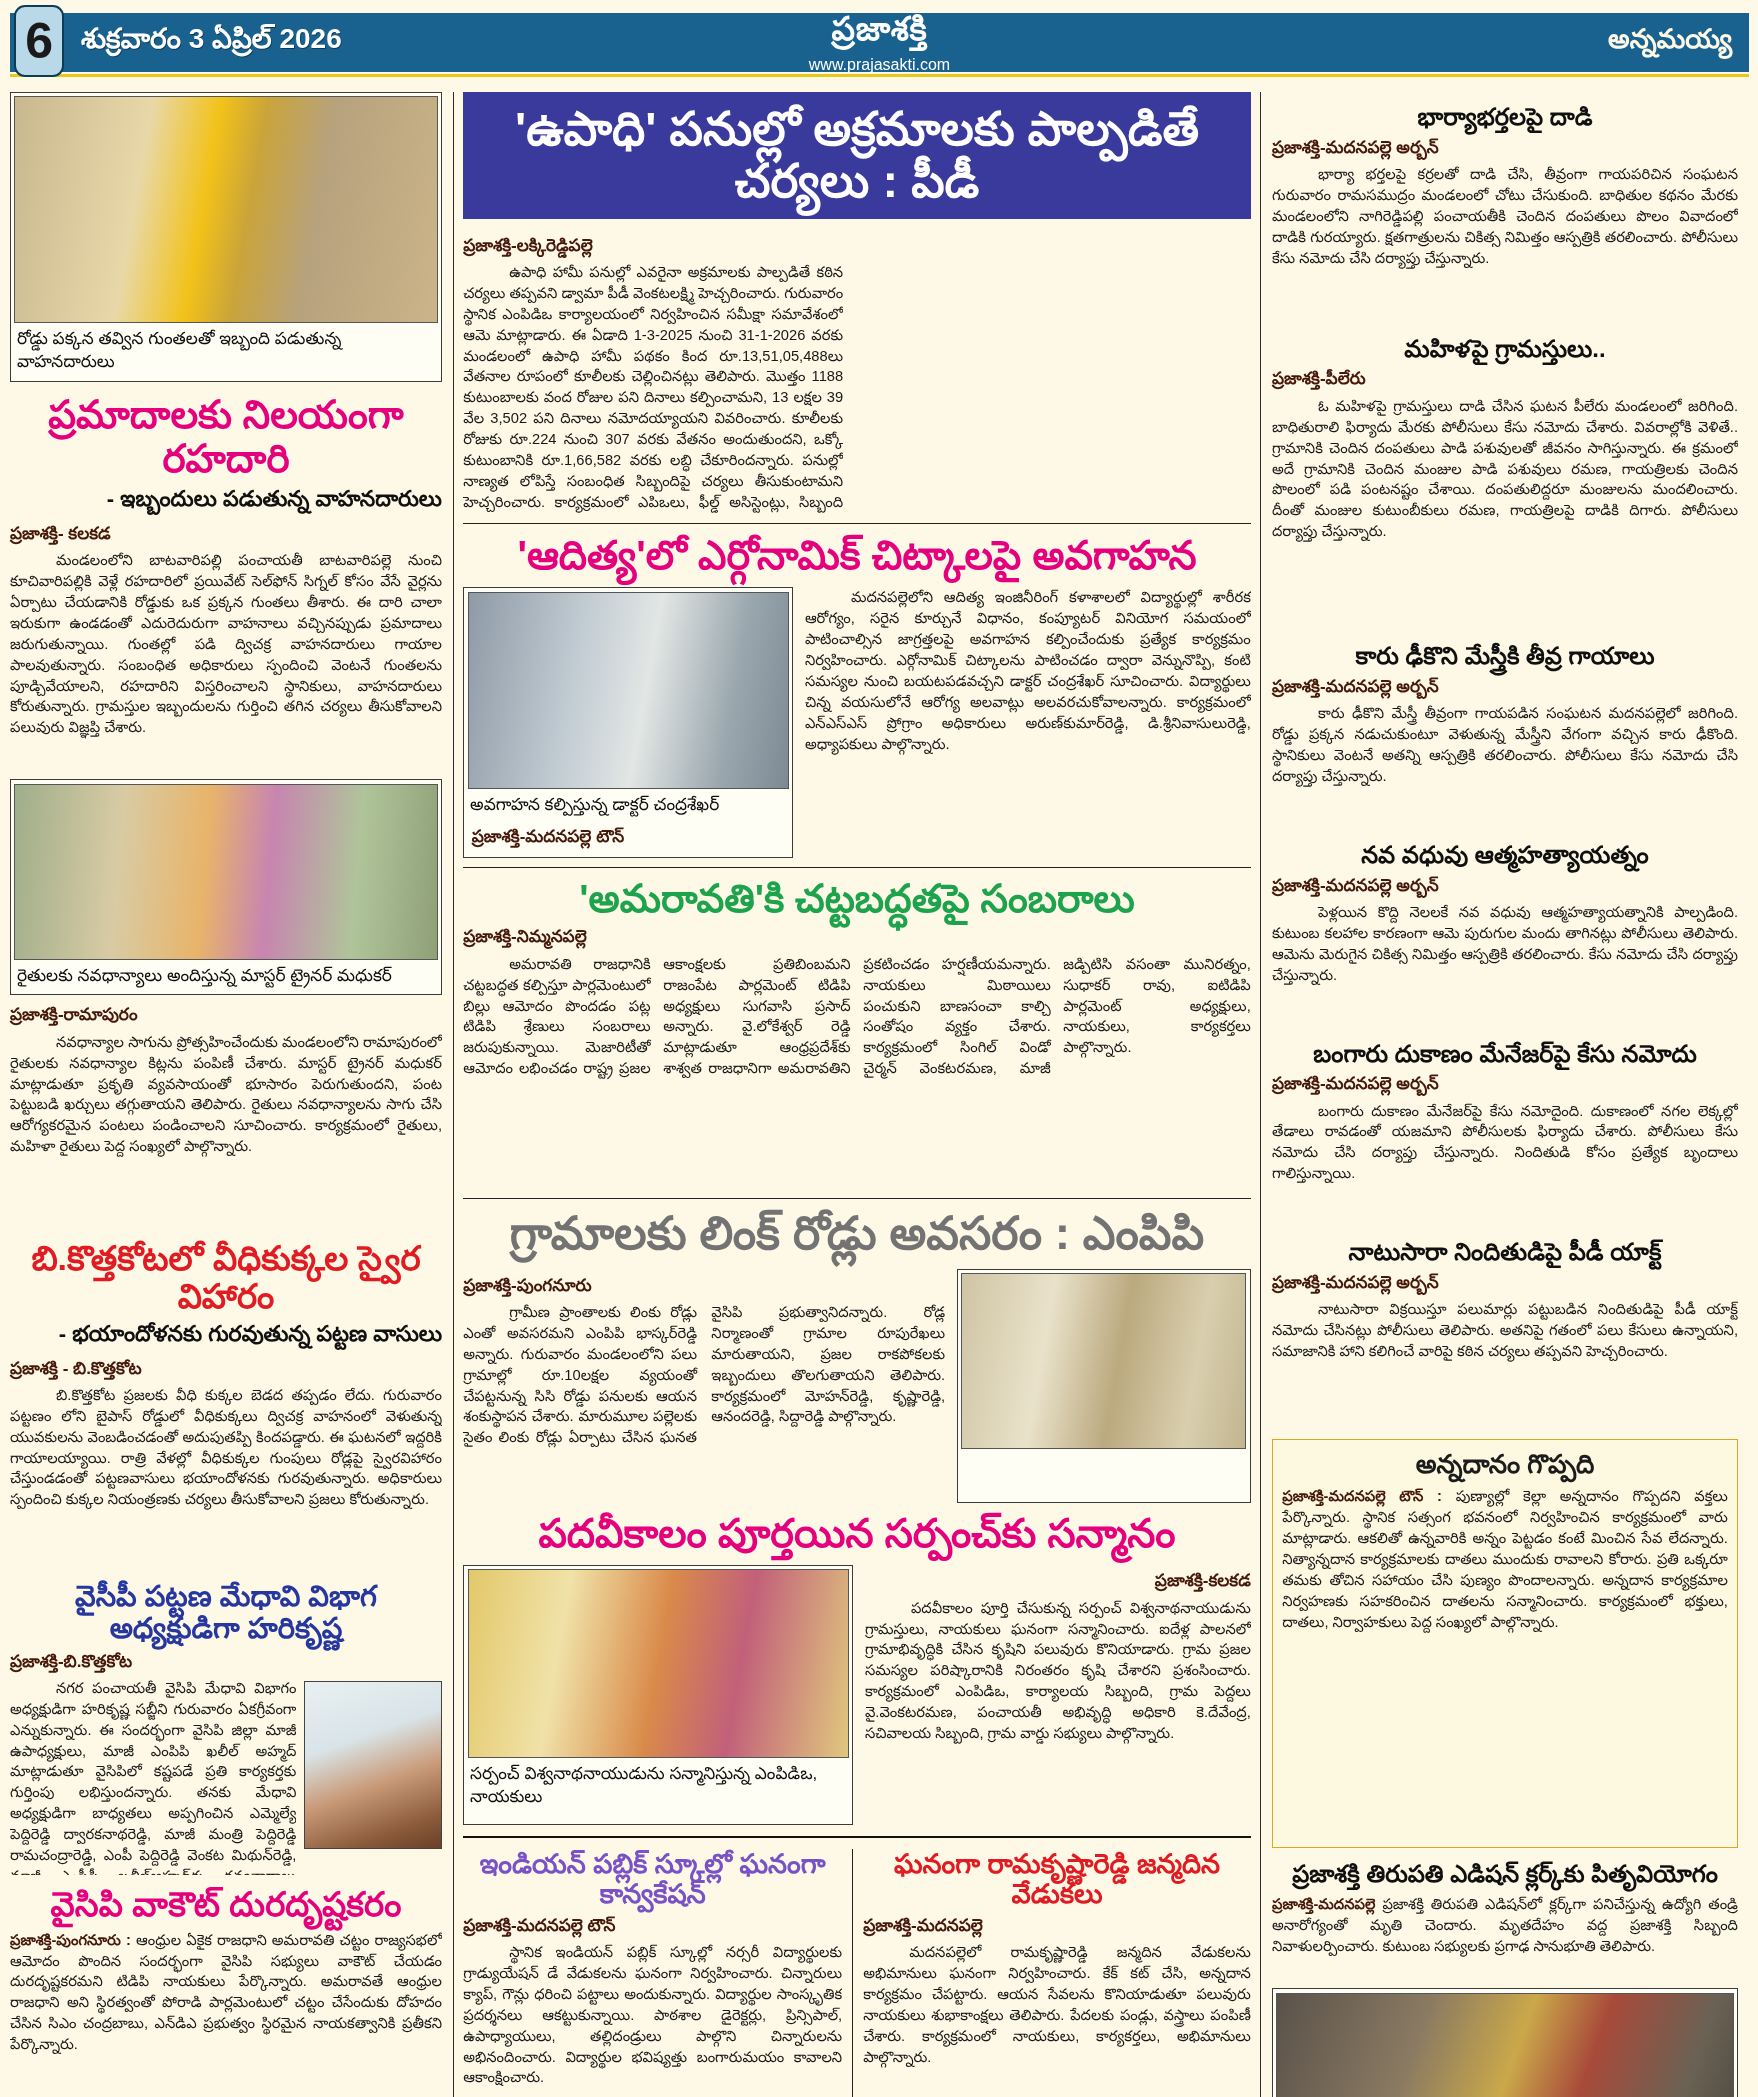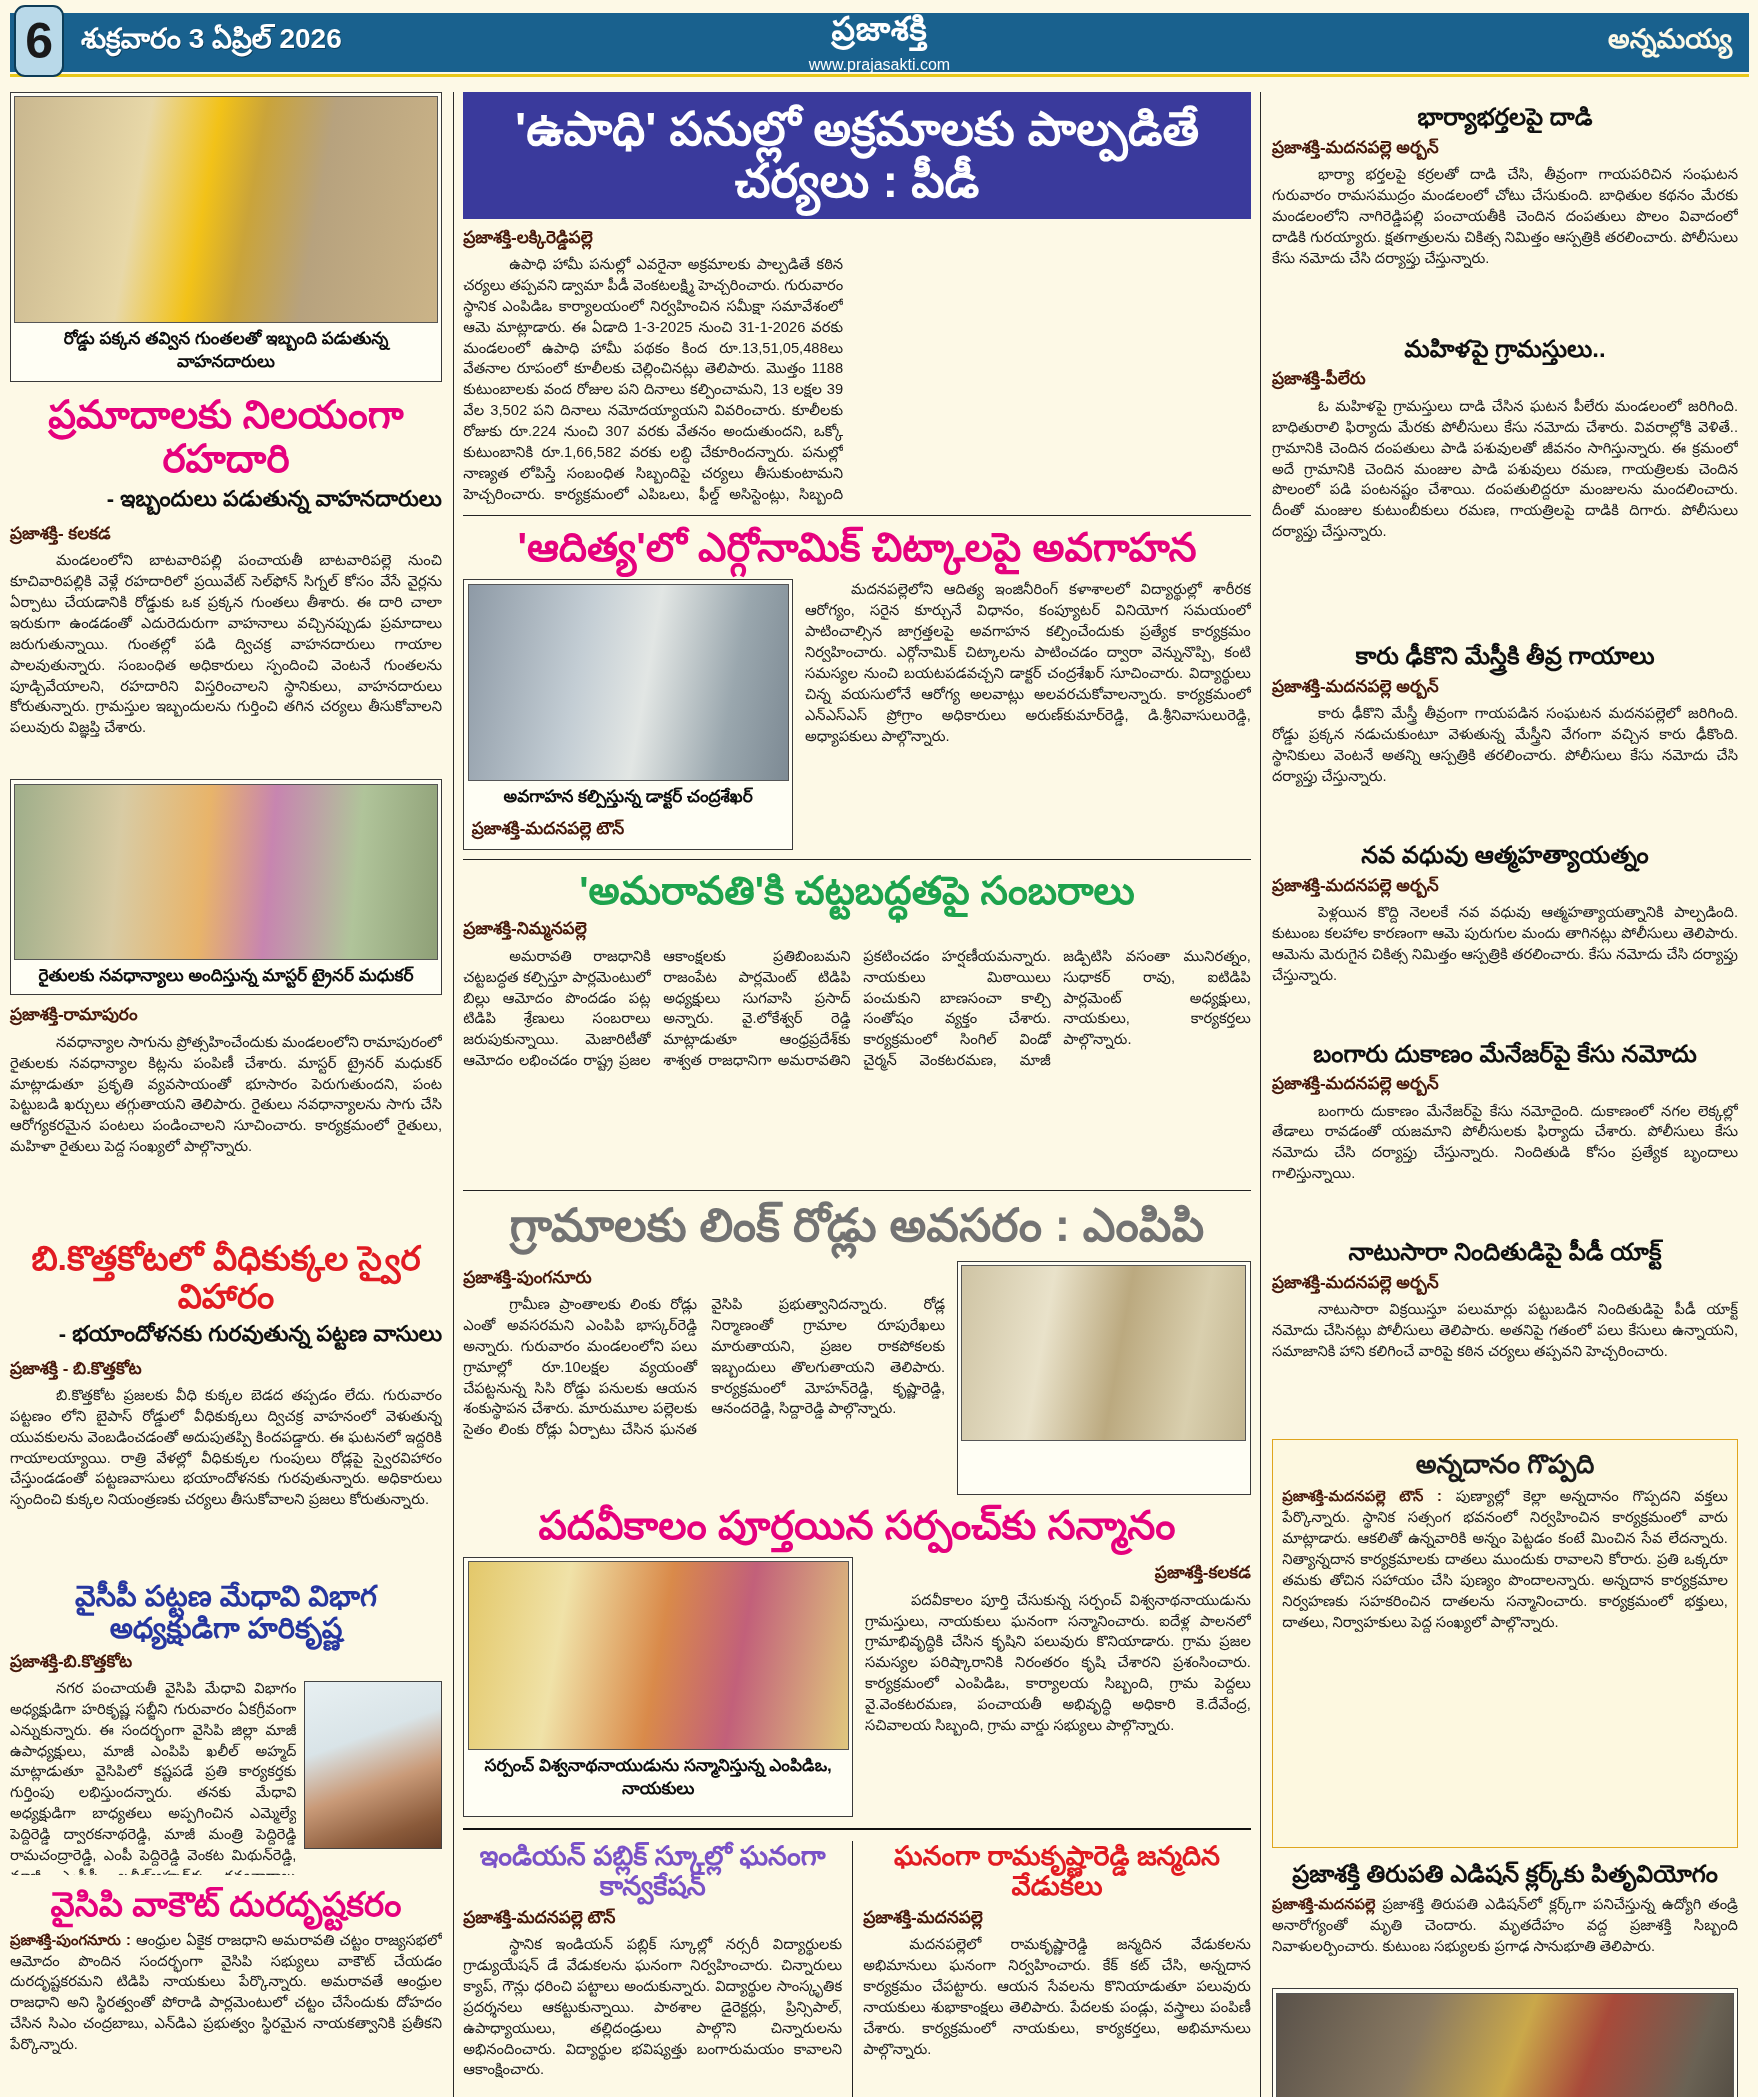--- a/index.html
+++ b/index.html
@@ -45,21 +45,21 @@
   
   .hl { text-align:center; font-weight:bold; line-height:1.12; }
   .subhead { text-align:right; font-weight:bold; font-size:22px; margin-top:5.9px; color:#111; }
   .byline { font-weight:bold; font-size:17px; color:#46180a; margin:6.7px 0 3.4px 0; }
   .byline-inline { font-weight:bold; color:#46180a; }
   .body-txt {
     font-size:14.7px; line-height:1.42; text-align:justify;
     overflow:hidden; color:#171717;
   }
   .indent { text-indent:46px; }
-  .caption { font-weight:bold; font-size:17px; text-align:center; padding:5.9px 2.5px 2.5px 2.5px; color:#0d0d0d; }
+  .caption { font-weight:normal; font-size:17px; text-align:left; padding:5.9px 2.5px 2.5px 2.5px; color:#0d0d0d; }
   .photo-box { border:1.3px solid #3a3a3a; padding:3.4px; background:#fffef4; }
   .photo { width:100%; border:0.4px solid #555; }
   .rule { border-top:1.3px solid #222; margin:9.2px 0; }
   .rule-thick { border-top:2.9px solid #111; margin:11px 0; }
 
   
   .c-magenta { color:#e5017d; }
   .c-green   { color:#1ea34d; }
   .c-red     { color:#e11b22; }
   .c-blue    { color:#2737a0; }
@@ -164,21 +164,21 @@
       </article>
 
     </div>
 
     <div class="col-center">
 
       <article>
         <div class="lead-band">
           <h1 class="hl">'ఉపాధి' పనుల్లో అక్రమాలకు పాల్పడితే చర్యలు : పీడీ</h1>
         </div>
-        <div class="row" style="margin-top:2px">
+        <div class="row" style="margin-top:10px">
           <div style="width:380px">
             <div class="byline">ప్రజాశక్తి-లక్కిరెడ్డిపల్లె</div>
             <div class="body-txt indent" style="height:252px">ఉపాధి హామీ పనుల్లో ఎవరైనా అక్రమాలకు పాల్పడితే కఠిన చర్యలు తప్పవని డ్వామా పీడీ వెంకటలక్ష్మి హెచ్చరించారు. గురువారం స్థానిక ఎంపిడిఒ కార్యాలయంలో నిర్వహించిన సమీక్షా సమావేశంలో ఆమె మాట్లాడారు. ఈ ఏడాది 1-3-2025 నుంచి 31-1-2026 వరకు మండలంలో ఉపాధి హామీ పథకం కింద రూ.13,51,05,488లు వేతనాల రూపంలో కూలీలకు చెల్లించినట్లు తెలిపారు. మొత్తం 1188 కుటుంబాలకు వంద రోజుల పని దినాలు కల్పించామని, 13 లక్షల 39 వేల 3,502 పని దినాలు నమోదయ్యాయని వివరించారు. కూలీలకు రోజుకు రూ.224 నుంచి 307 వరకు వేతనం అందుతుందని, ఒక్కో కుటుంబానికి రూ.1,66,582 వరకు లబ్ధి చేకూరిందన్నారు. పనుల్లో నాణ్యత లోపిస్తే సంబంధిత సిబ్బందిపై చర్యలు తీసుకుంటామని హెచ్చరించారు. కార్యక్రమంలో ఎపిఒలు, ఫీల్డ్ అసిస్టెంట్లు, సిబ్బంది పాల్గొన్నారు.</div>
           </div>
         </div>
       </article>
 
       <div class="rule"></div>
 
       <article>

